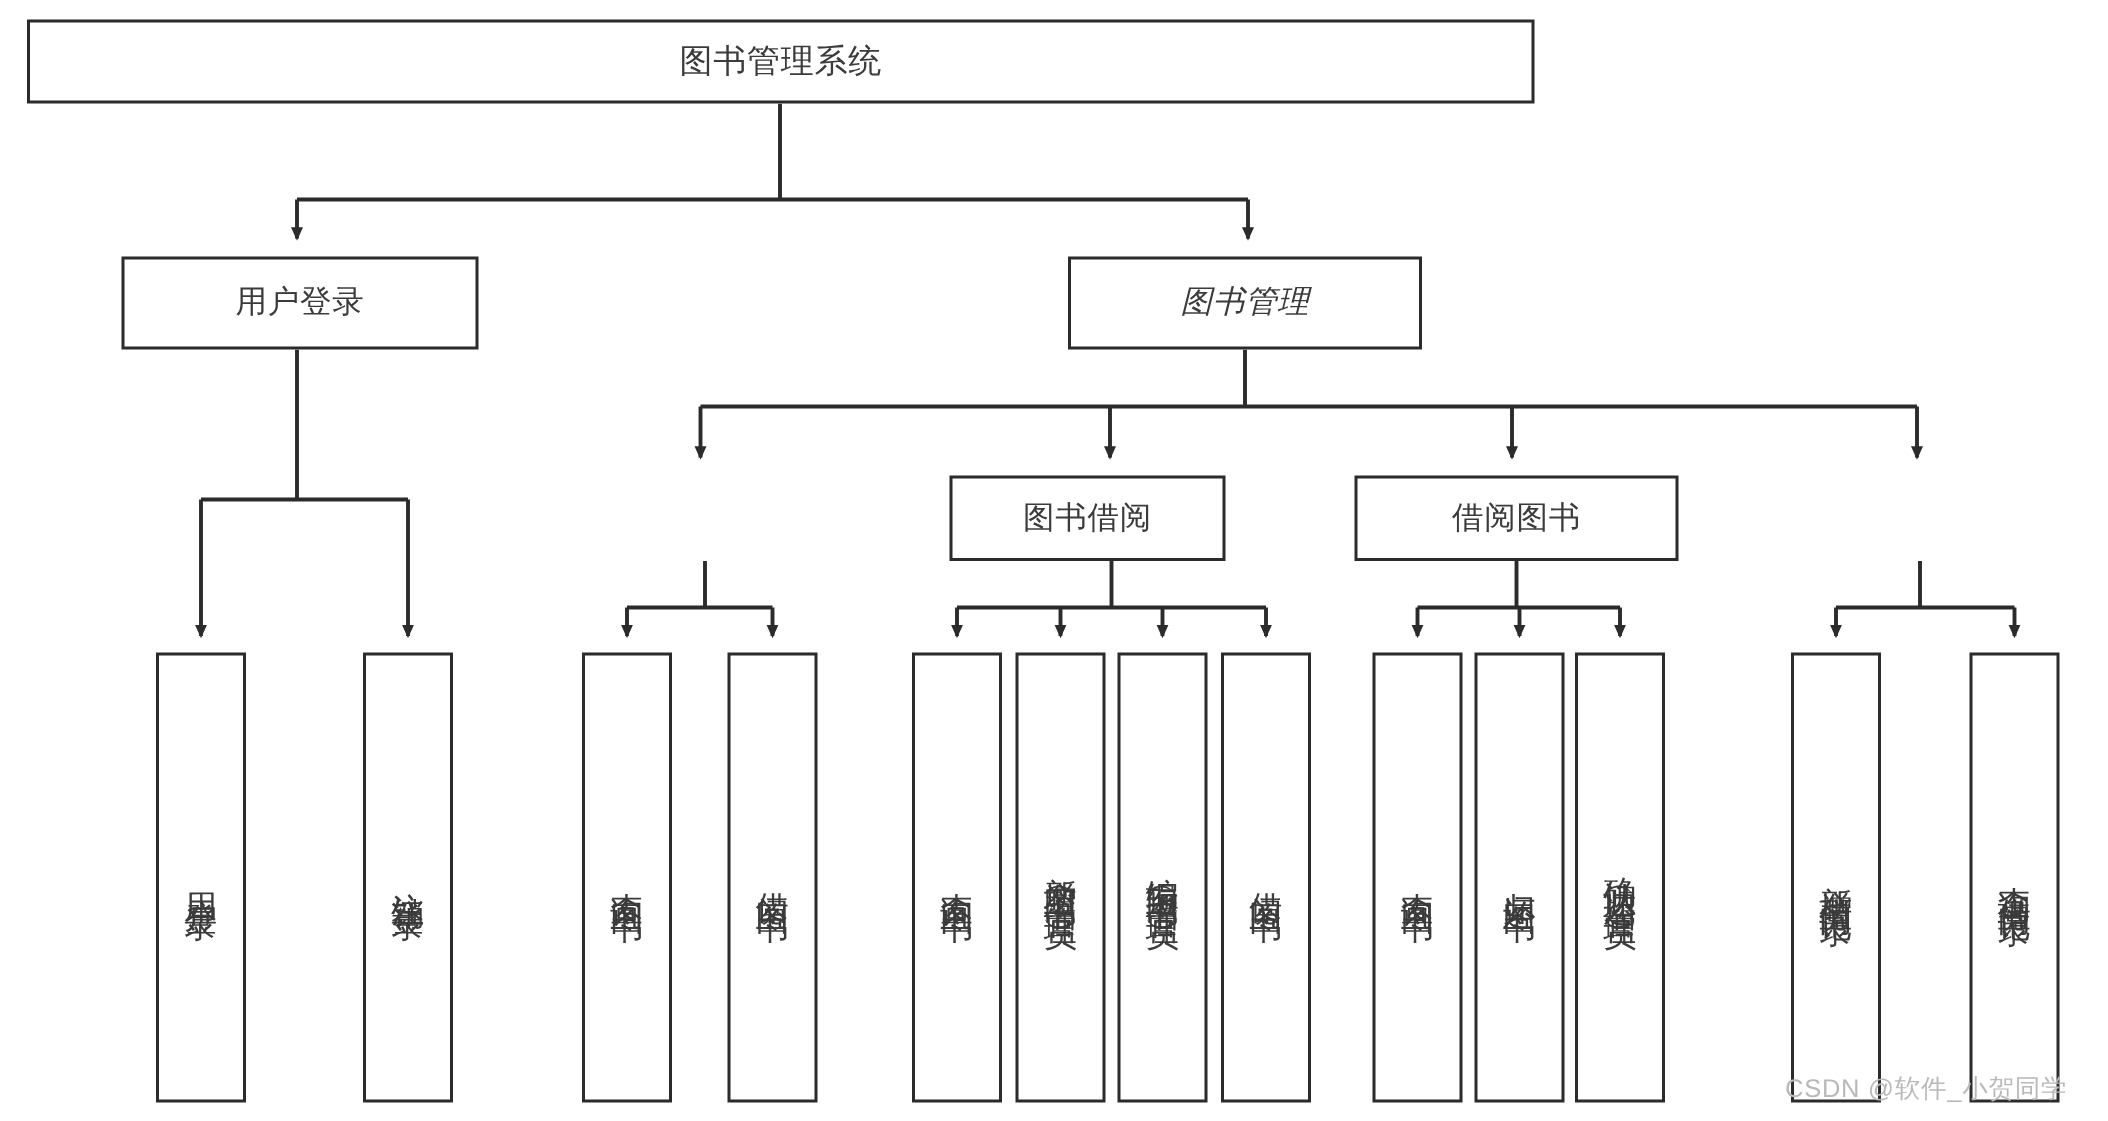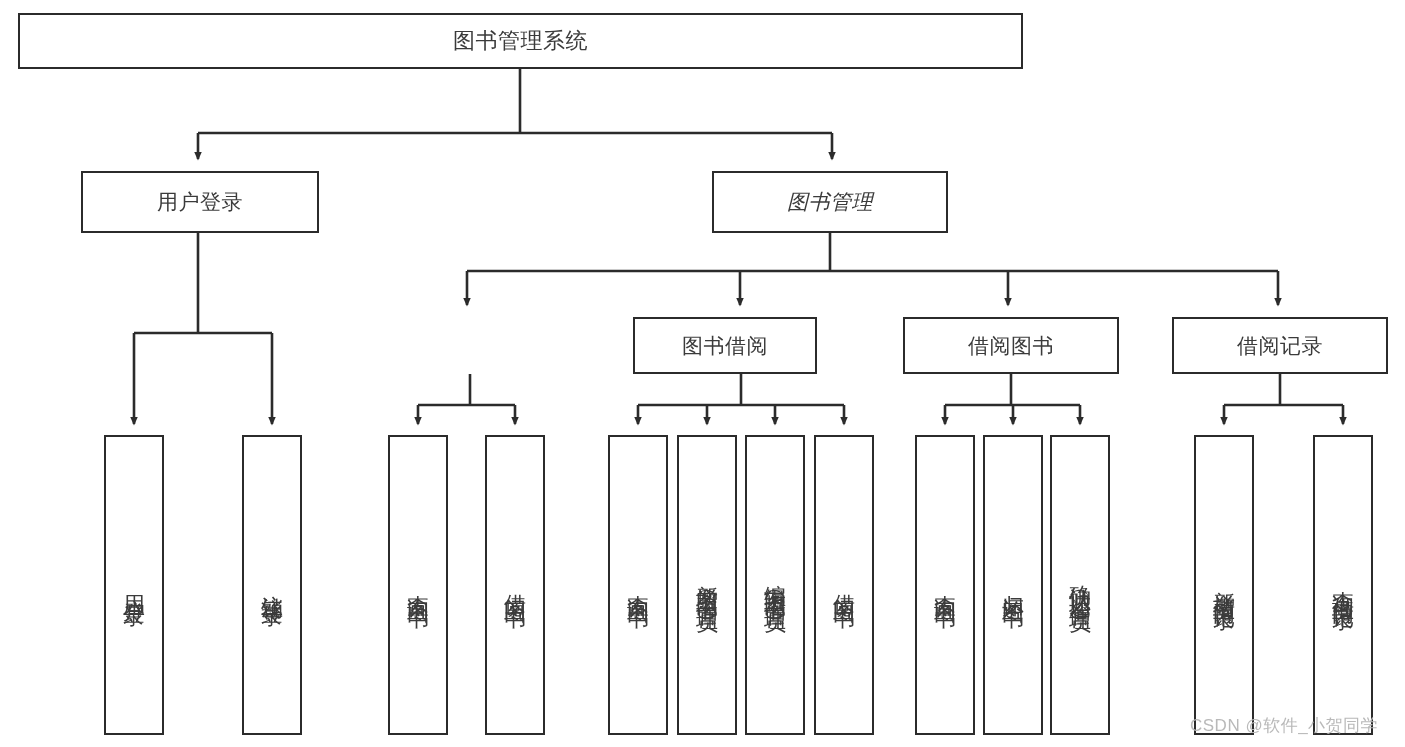--- a/index.html
+++ b/index.html
@@ -153,23 +153,20 @@
 
 
   <div class="node horizontal" style="left:633px; top:317px; width:184px; height:57px;">
     <span class="node-label">图书借阅</span>
   </div>
 
   <div class="node horizontal" style="left:903px; top:317px; width:216px; height:57px;">
     <span class="node-label">借阅图书</span>
   </div>
 
-  <div class="node horizontal" style="left:1172px; top:317px; width:216px; height:57px;">
-    <span class="node-label">借阅记录</span>
-  </div>
 
   <div class="node vertical" style="left:104px; top:435px; width:60px; height:300px;">
     <span class="node-label">用户登录</span>
   </div>
 
   <div class="node vertical" style="left:242px; top:435px; width:60px; height:300px;">
     <span class="node-label">注销登录</span>
   </div>
 
   <div class="node vertical" style="left:388px; top:435px; width:60px; height:300px;">

